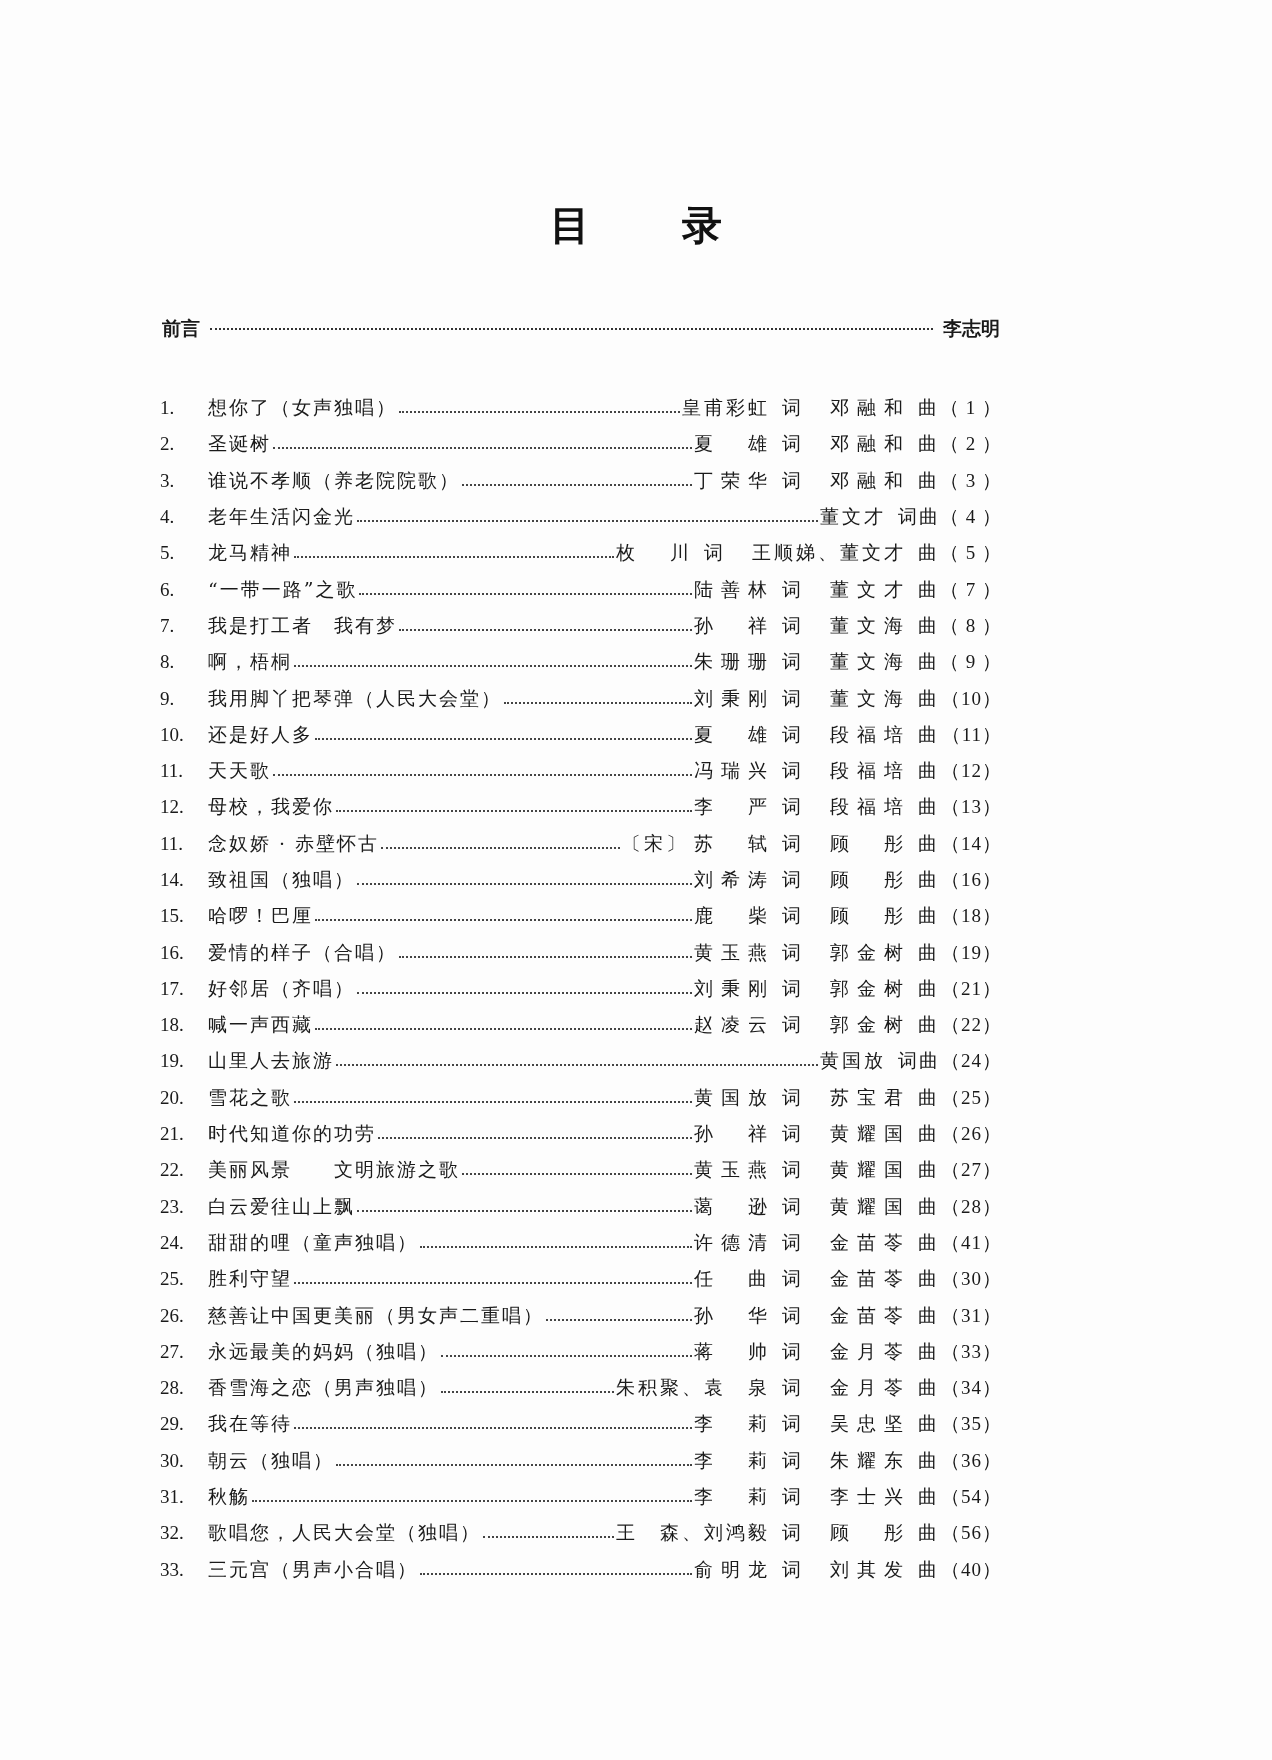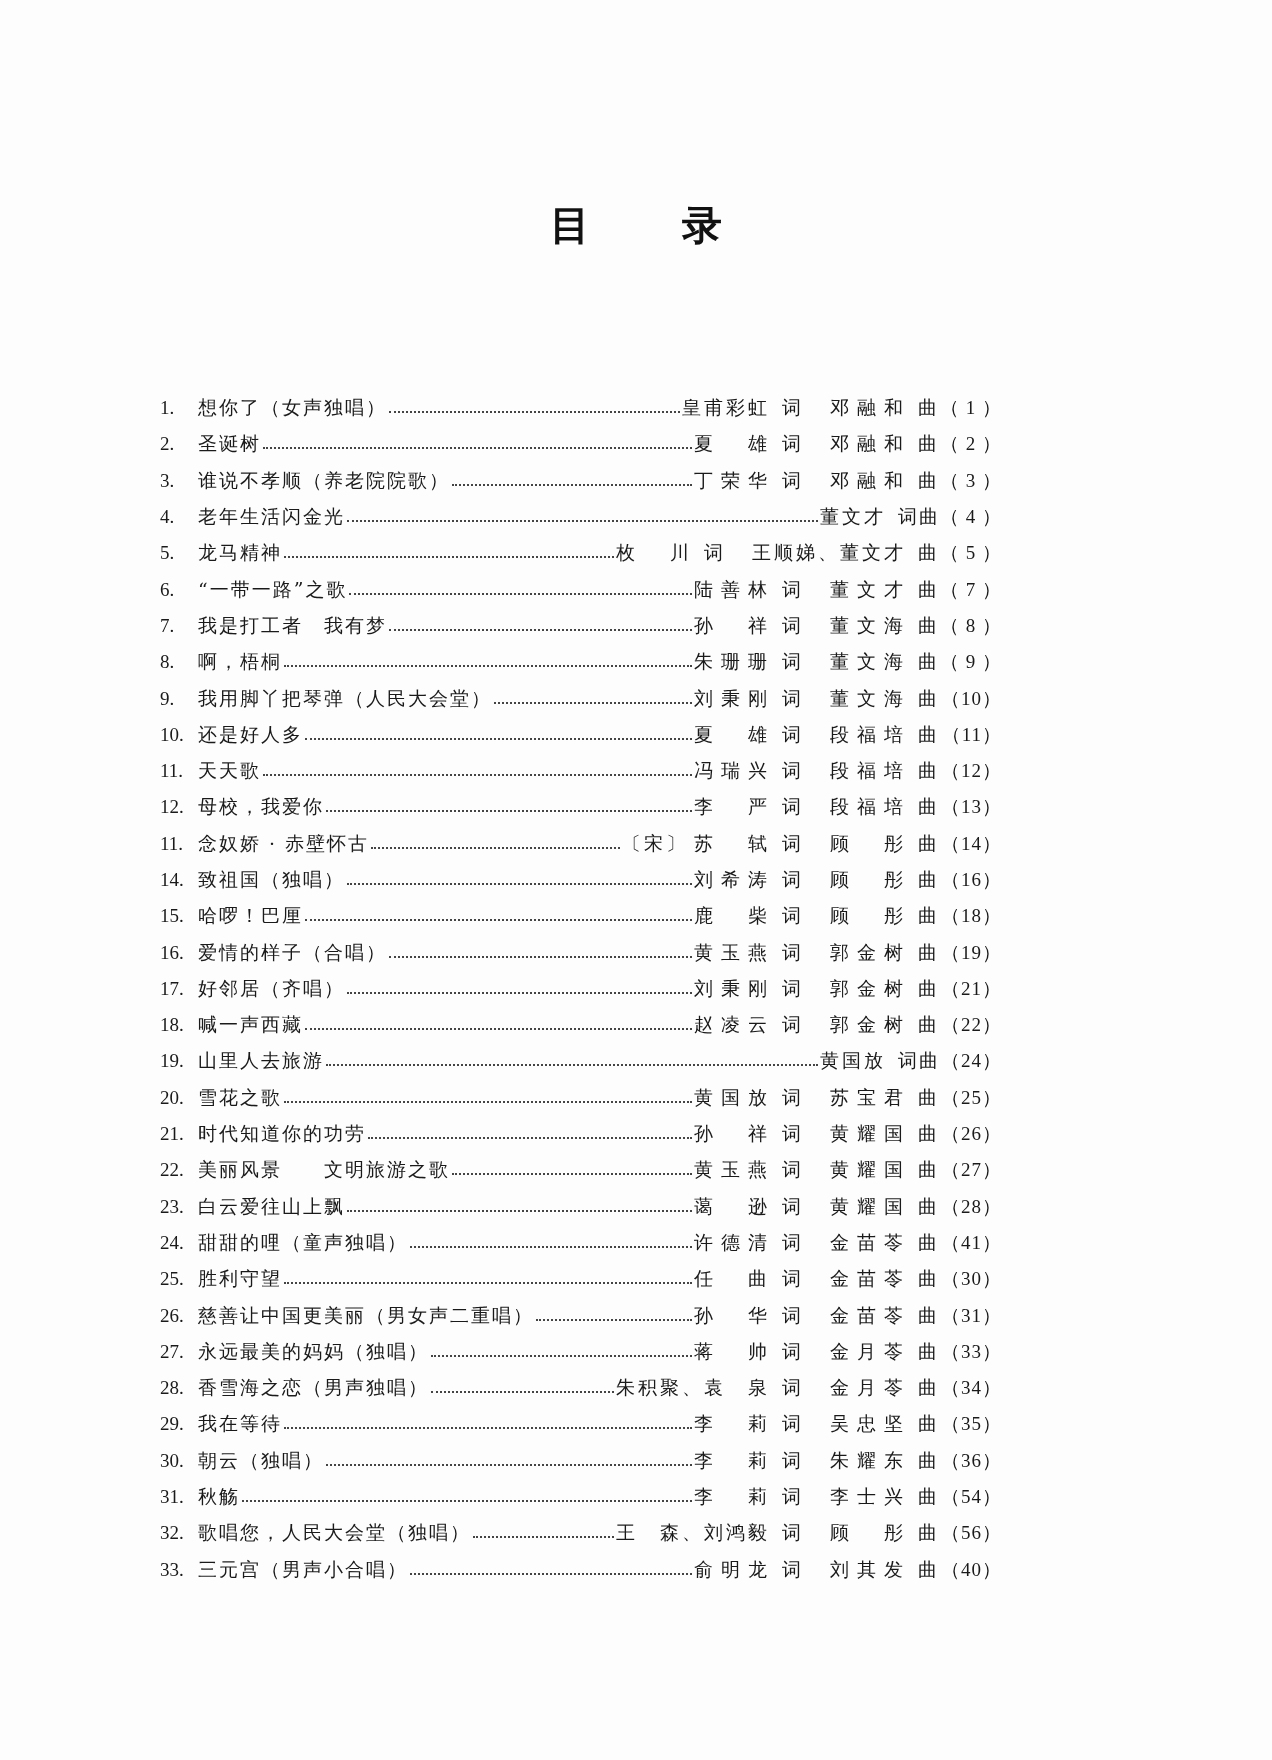--- a/index.html
+++ b/index.html
@@ -10,40 +10,45 @@
            font-size: 40px; font-weight: bold; letter-spacing: 0; color: #111; }
   .title span { display: inline-block; }
   .title .gap { width: 92px; }
   .preface { position: absolute; top: 316px; left: 162px; width: 838px; height: 30px;
              display: flex; align-items: baseline; font-size: 19px; font-weight: bold;
              font-family: "DejaVu Sans", "Liberation Sans", sans-serif; }
   .preface .leader { flex: 1; margin: 0 10px; border-bottom: 2px dotted #333; height: 0; transform: translateY(-5px); }
   .toc { position: absolute; top: 390px; left: 160px; width: 842px; }
   .row { height: 36.3px; display: flex; align-items: center; font-size: 19px; white-space: nowrap; }
   .num { width: 38px; font-family: "Liberation Serif", serif; font-size: 19px; }
-  .song { letter-spacing: 2px; }
+  .song { letter-spacing: 2px; margin-left: 10px; }
   .leader { flex: 1; height: 0; border-bottom: 2px dotted #444; margin: 0 2px; transform: translateY(4px); min-width: 20px; }
   .credits { display: flex; align-items: flex-start; letter-spacing: 3px; }
   .lyricist { display: inline-block; text-align: justify; text-align-last: justify; }
   .lyricist.w3 { width: 76px; }
   .role { margin: 0 26px 0 12px; }
   .composer { display: inline-block; width: 76px; text-align: justify; text-align-last: justify; }
   .role2 { margin-left: 12px; }
   .both { margin-left: 12px; letter-spacing: 2px; }
   .page-num { width: 62px; text-align: right; font-family: "Liberation Serif", serif; letter-spacing: 1px; }
   .prefix { margin-right: 6px; }
 </style>
 </head>
 <body>
 
 <div class="page">
   <div class="title">
     <span>目</span><span class="gap"></span><span>录</span>
   </div>
 
+  <div class="preface">
+    <span>前言</span>
+    <span class="leader"></span>
+    <span>李志明</span>
+  </div>
 
   <div class="toc" id="toc">
       <div class="row">
         <span class="num">1.</span>
         <span class="song">想你了（女声独唱）</span>
         <span class="leader"></span>
         <span class="credits">
           <span class="lyricist ">皇甫彩虹</span>
           <span class="role">词</span>
           <span class="composer" style="">邓融和</span>

